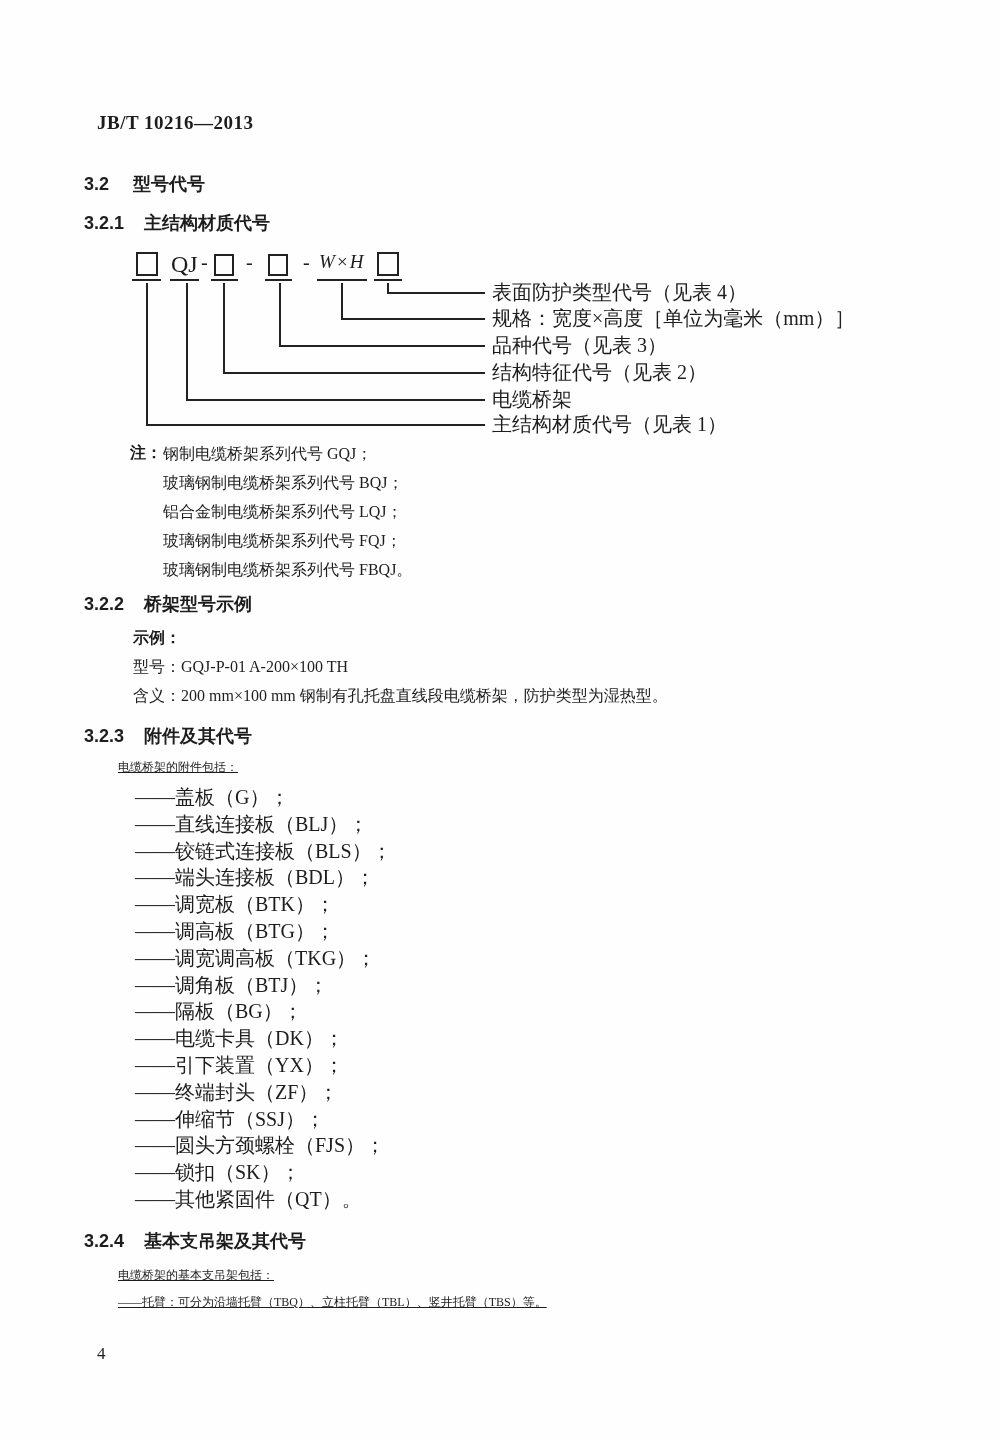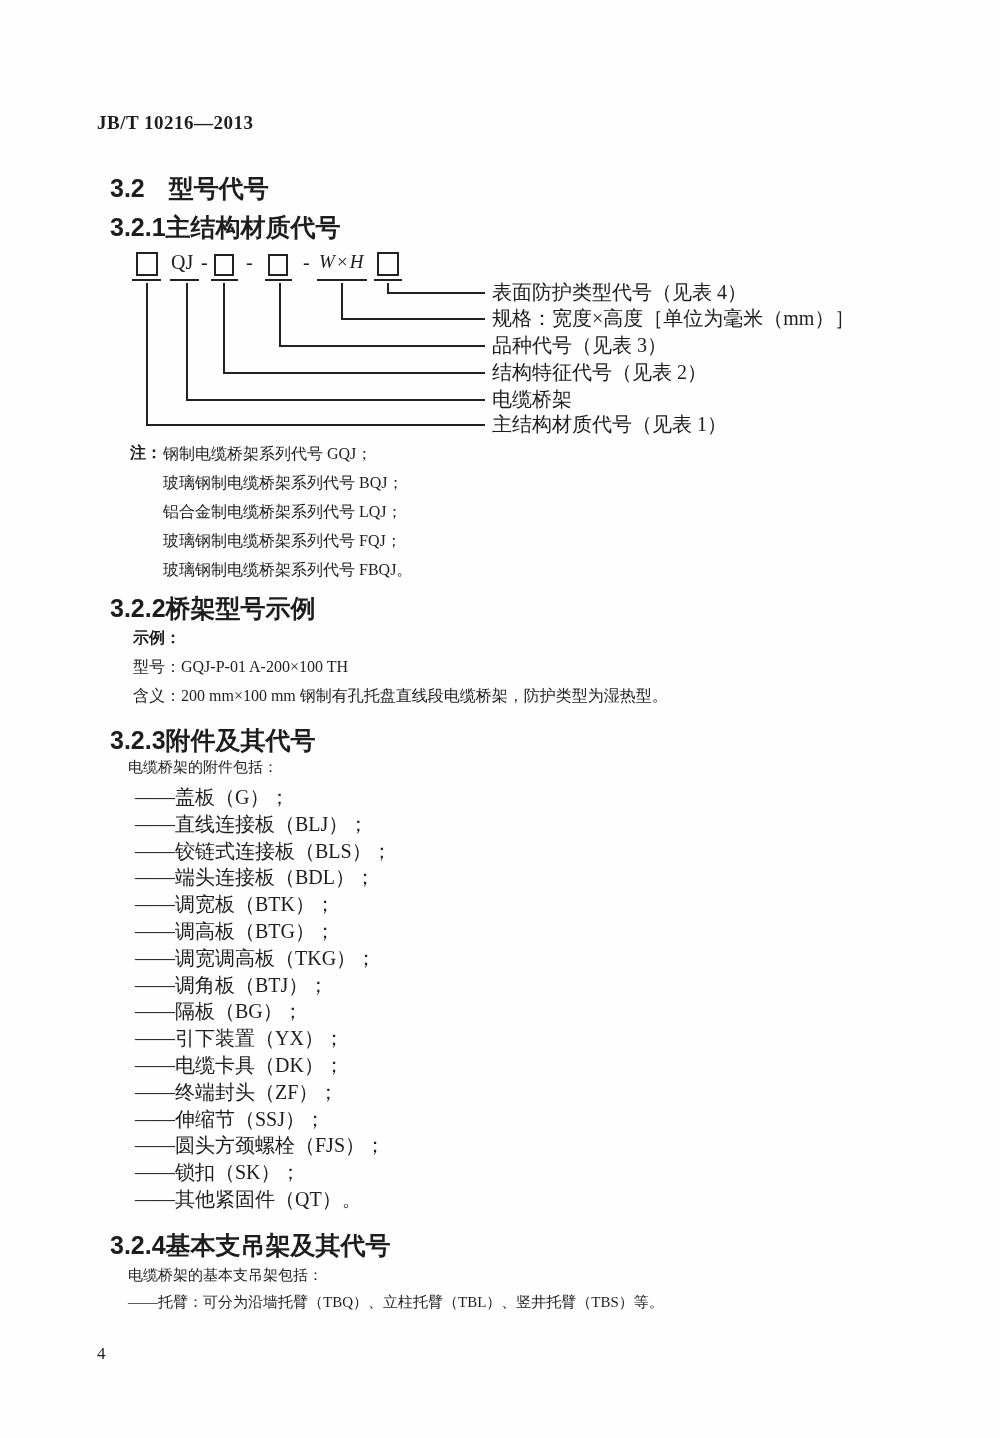--- a/index.html
+++ b/index.html
@@ -12,39 +12,39 @@
   }
   .page { position: relative; width: 1000px; height: 1438px; padding-left: 20px; }
 
   .doc-number {
     position: absolute; left: 97px; top: 112px;
     font-size: 19px; font-weight: bold;
     letter-spacing: 0.5px;
   }
 
   .heading {
-    position: absolute; left: 110px;
+    position: absolute; left: 84px;
     font-family: "Liberation Sans", "DejaVu Sans", sans-serif;
-    font-size: 25px; font-weight: bold;
+    font-size: 18px; font-weight: bold;
     white-space: nowrap;
   }
-  .heading .num { }
+  .heading .num { margin-right: 20px; }
   .heading.h32 .num { margin-right: 24px; }
 
   
   .diagram { position: absolute; left: 0; top: 250px; width: 1000px; height: 200px; }
   .dg-box {
     position: absolute; top: 2px;
     width: 22px; height: 24px;
     border: 2px solid #222;
   }
   .dg-box.small { top: 4px; width: 20px; height: 22px; }
   .dg-text {
     position: absolute; top: 1px;
-    font-size: 20px; white-space: nowrap;
+    font-size: 24px; white-space: nowrap;
   }
   .dg-text.wxh { font-style: italic; font-size: 19px; letter-spacing: 1px; }
   .dg-dash { position: absolute; top: 1px; font-size: 20px; }
   .u-line { position: absolute; top: 29px; height: 2px; background: #222; }
   .v-line { position: absolute; width: 2px; background: #222; }
   .h-line { position: absolute; height: 2px; background: #222; }
   .dg-label {
     position: absolute; left: 492px;
     font-size: 20px; white-space: nowrap; line-height: 24px;
   }
@@ -53,22 +53,22 @@
   .note { position: absolute; left: 130px; top: 443px; font-size: 16px; }
   .note-label { position: absolute; left: 0; top: 0; font-weight: bold; }
   .note-line { position: absolute; left: 33px; white-space: nowrap; line-height: 22px; }
 
   
   .example { position: absolute; left: 133px; font-size: 16px; }
   .example-line { position: absolute; left: 0; white-space: nowrap; line-height: 22px; }
 
   
   .body-text {
-    position: absolute; left: 128px;
-    font-size: 15px; white-space: nowrap; line-height: 24px;
+    position: absolute; left: 118px;
+    font-size: 12px; white-space: nowrap; line-height: 24px; text-decoration: underline;
   }
   .attach-list { position: absolute; left: 135px; top: 784px; font-size: 20px; }
   .attach-list .list-item { height: 26.8px; line-height: 26.8px; white-space: nowrap; }
 
   .page-number { position: absolute; left: 97px; top: 1344px; font-size: 17px; }
 </style>
 </head>
 <body>
 
 <div class="page">
@@ -159,22 +159,22 @@
   <div class="attach-list">
     <div class="list-item">——盖板（G）；</div>
     <div class="list-item">——直线连接板（BLJ）；</div>
     <div class="list-item">——铰链式连接板（BLS）；</div>
     <div class="list-item">——端头连接板（BDL）；</div>
     <div class="list-item">——调宽板（BTK）；</div>
     <div class="list-item">——调高板（BTG）；</div>
     <div class="list-item">——调宽调高板（TKG）；</div>
     <div class="list-item">——调角板（BTJ）；</div>
     <div class="list-item">——隔板（BG）；</div>
+    <div class="list-item">——电缆卡具（DK）；</div>
     <div class="list-item">——引下装置（YX）；</div>
-    <div class="list-item">——电缆卡具（DK）；</div>
     <div class="list-item">——终端封头（ZF）；</div>
     <div class="list-item">——伸缩节（SSJ）；</div>
     <div class="list-item">——圆头方颈螺栓（FJS）；</div>
     <div class="list-item">——锁扣（SK）；</div>
     <div class="list-item">——其他紧固件（QT）。</div>
   </div>
 
   <div class="heading" style="top:1229px">
     <span class="num">3.2.4</span><span>基本支吊架及其代号</span>
   </div>

